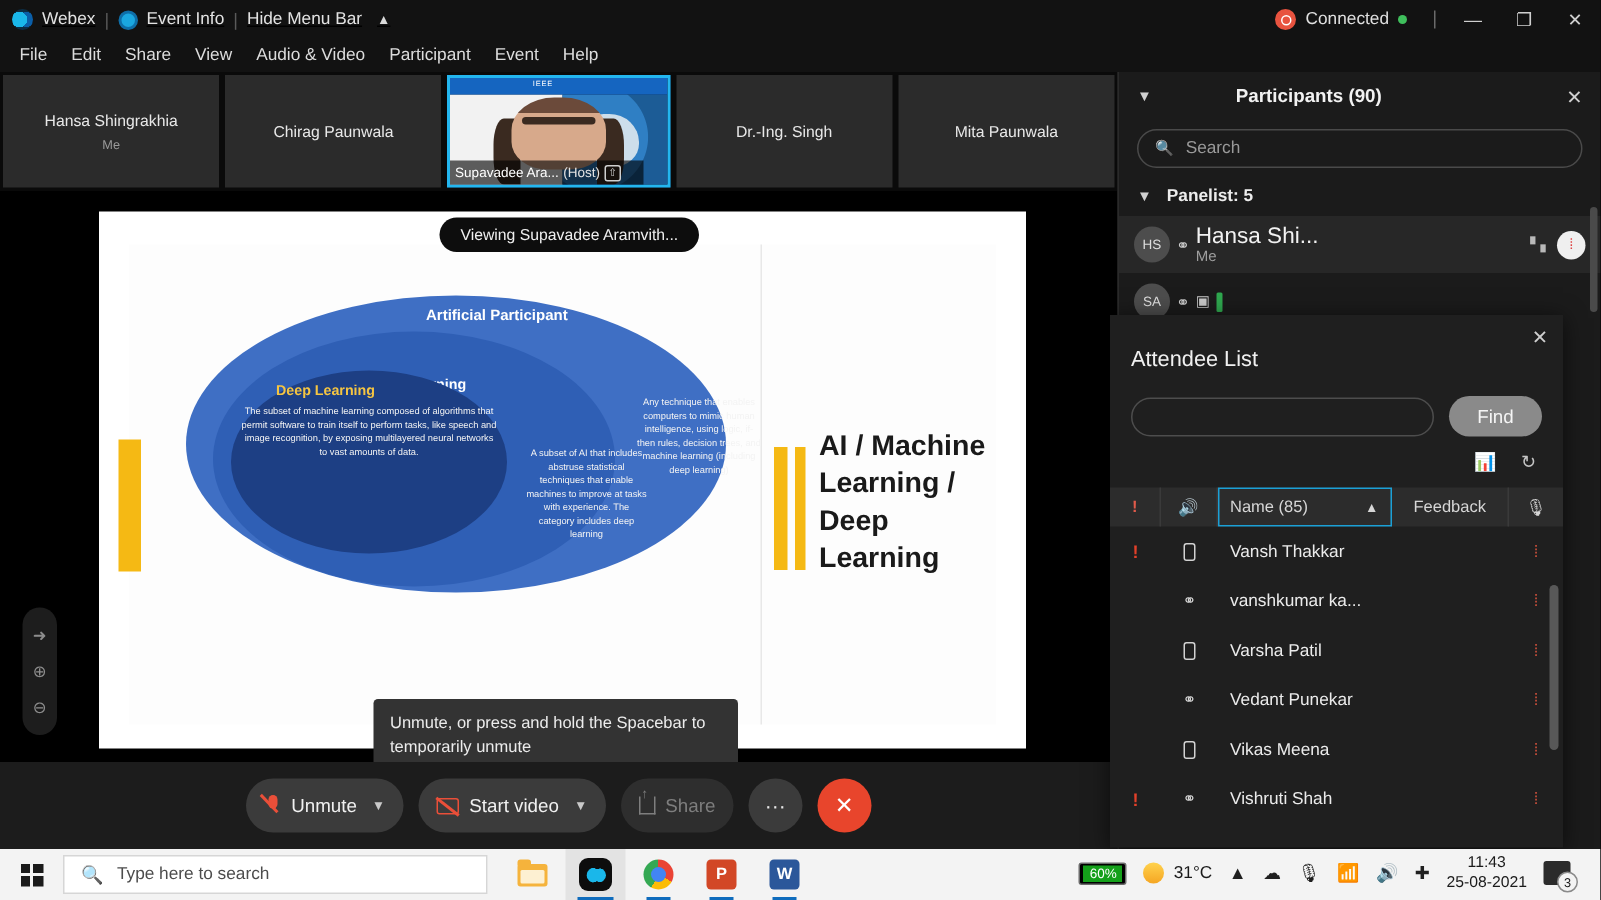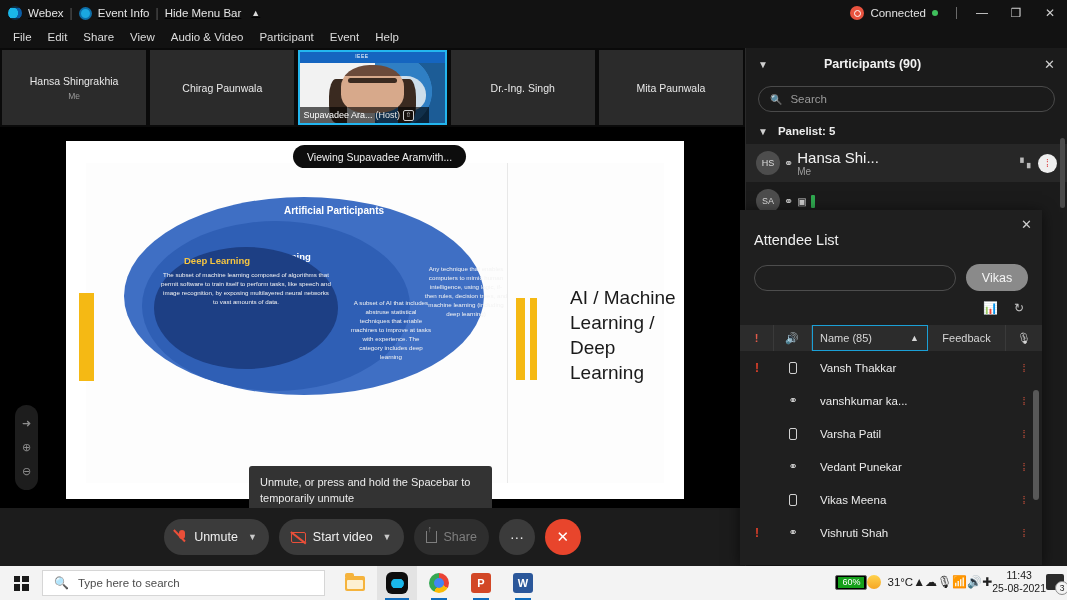--- a/index.html
+++ b/index.html
@@ -120,22 +120,22 @@
   .lbl-ai { position:absolute; left:160px; top:8px; color:#fff; font-size:10px; font-weight:bold; }
   .lbl-ml { position:absolute; left:88px; top:30px; color:#fff; font-size:9.5px; font-weight:bold; }
   .lbl-dl { position:absolute; left:30px; top:8px; color:#f5c542; font-size:9.5px; font-weight:bold; }
   .txt-dl { position:absolute; left:6px; top:24px; width:172px; color:#f3f3f3; font-size:6.2px;
             text-align:center; line-height:1.45; }
   .txt-ml { position:absolute; left:208px; top:78px; width:82px; color:#f3f3f3; font-size:6.2px;
             text-align:center; line-height:1.45; }
   .txt-ai { position:absolute; left:300px; top:68px; width:84px; color:#f3f3f3; font-size:6.2px;
             text-align:center; line-height:1.45; }
 
-  .right-title { position:absolute; left:484px; top:122px; width:120px; color:#1a1a1a;
-                 font-size:19px; line-height:1.32; }
+  .right-title { position:absolute; left:460px; top:122px; width:120px; color:#1a1a1a;
+                 font-size:19px; line-height:1.32;font-weight:bold; }
 
   .view-toast {
     position:absolute; top:145px; left:293px; height:23px; background:#0d0d0d; border-radius:12px;
     display:flex; align-items:center; padding:0 14px; color:#efefef; font-size:10.5px;
   }
   .tool-rail {
     position:absolute; left:15px; top:278px; width:23px; height:85px; background:#1d1d1d;
     border-radius:12px; display:flex; flex-direction:column; align-items:center;
     justify-content:space-around; padding:7px 0;
   }
@@ -256,21 +256,21 @@
   .ai-webex i { width:13px; height:11px; border-radius:50%;
      background: radial-gradient(circle at 32% 50%, #1ab7ea 0 46%, transparent 47%),
                  radial-gradient(circle at 70% 50%, #1ab7ea 0 42%, transparent 43%); }
   .ai-chrome { width:20px; height:20px; border-radius:50%;
      background: conic-gradient(#ea4335 0 33%, #fbbc05 33% 58%, #34a853 58% 100%); position:relative; }
   .ai-chrome::after{content:"";position:absolute;top:5px;left:5px;width:10px;height:10px;border-radius:50%;background:#4285f4;}
   .ai-ppt { width:20px; height:20px; border-radius:3px; background:#d24726; color:#fff;
      font-size:11px; font-weight:bold; display:flex; align-items:center; justify-content:center; }
   .ai-word { width:20px; height:20px; border-radius:3px; background:#2b579a; color:#fff;
      font-size:11px; font-weight:bold; display:flex; align-items:center; justify-content:center; }
-  .tray { position:absolute; right:0; bottom:0; height:36px; display:flex; align-items:center; padding-right:3px; }
+  .tray { position:absolute; right:0; bottom:0; height:36px; display:flex; align-items:center; gap:11px; padding-right:20px; }
   .batt { background:#000; border:1px solid #6b6b6b; border-radius:2px; padding:1px 2px;
           display:flex; align-items:center; }
   .batt-fill { background:#14a01a; color:#fff; font-size:9px; padding:0 4px; line-height:11px; }
   .tray-wx { display:flex; align-items:center; gap:6px; }
   .sun { width:14px; height:14px; border-radius:50%;
      background: linear-gradient(#ffd24d, #f5a623); }
   .tray-t { color:#1a1a1a; font-size:11.5px; }
   .tray-ic { color:#1f1f1f; font-size:12px; }
   .clock { display:flex; flex-direction:column; align-items:center; line-height:1.25;text-align:right; }
   .clock span { color:#1a1a1a; font-size:10.5px; }
@@ -364,21 +364,21 @@
 
   <div class="stage">
     <div class="slide">
       <div class="slide-inner">
         <div class="divider-v"></div>
         <div class="bar-left"></div>
         <div class="bar-mid1"></div>
         <div class="bar-mid2"></div>
 
         <div class="ellipse-ai">
-          <div class="lbl-ai">Artificial Participants</div>
+          <div class="lbl-ai">Artificial Participant</div>
           <div class="txt-ai">Any technique that enables computers to mimic human intelligence, using logic, if-then rules, decision trees, and machine learning (including deep learning)</div>
           <div class="ellipse-ml">
             <div class="lbl-ml">Machine Learning</div>
             <div class="txt-ml">A subset of AI that includes abstruse statistical techniques that enable machines to improve at tasks with experience. The category includes deep learning</div>
             <div class="ellipse-dl">
               <div class="lbl-dl">Deep Learning</div>
               <div class="txt-dl">The subset of machine learning composed of algorithms that permit software to train itself to perform tasks, like speech and image recognition, by exposing multilayered neural networks to vast amounts of data.</div>
             </div>
           </div>
         </div>
@@ -454,21 +454,21 @@
 
     <div class="panel-scroll"></div>
   </div>
 
   <div class="att">
     <span class="att-x">✕</span>
     <div class="att-title">Attendee List</div>
 
     <div class="att-find">
       <div class="att-input"></div>
-      <div class="att-btn">Vikas</div>
+      <div class="att-btn">Find</div>
     </div>
 
     <div class="att-tools">
       <span>📊</span>
       <span>↻</span>
     </div>
 
     <div class="att-hdr">
       <div class="ah c1">!</div>
       <div class="ah c2">🔊</div>

